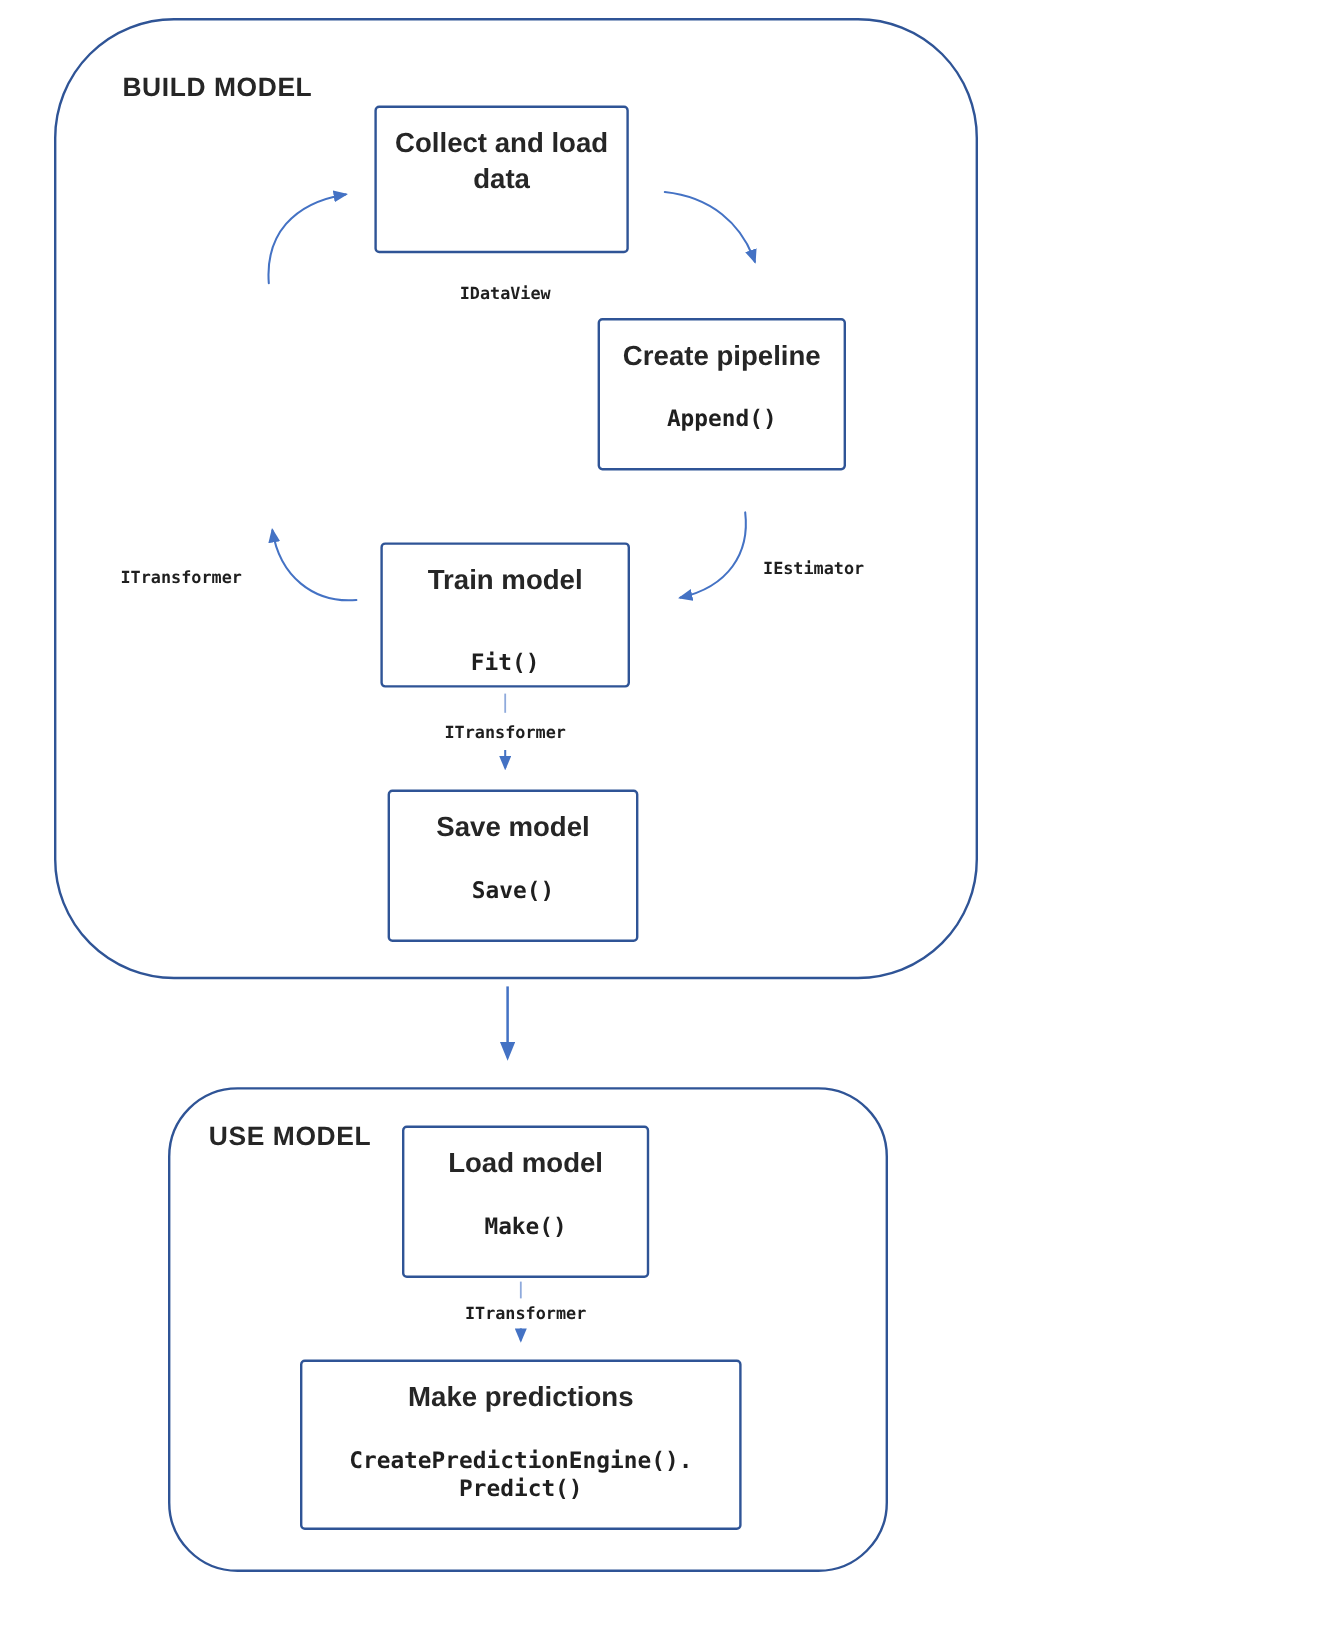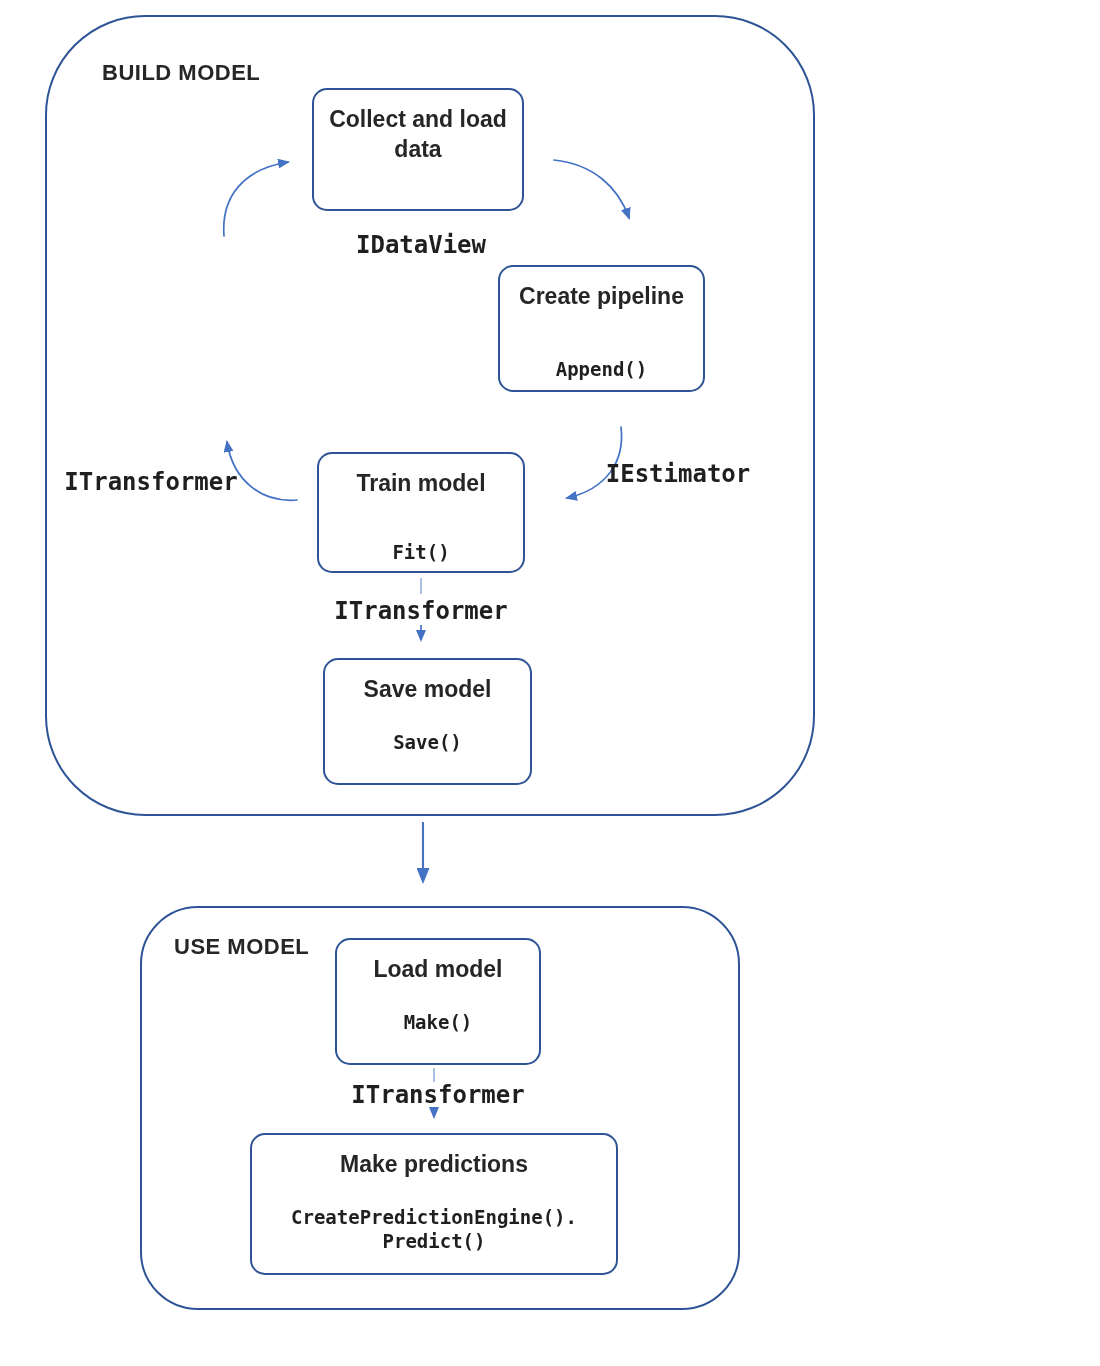--- a/index.html
+++ b/index.html
@@ -33,21 +33,21 @@
     font-size:22px;
     color:var(--text);
     letter-spacing:0.5px;
     white-space:nowrap;
   }
   .container-label.build{ left:102px; top:60px; }
   .container-label.use{ left:174px; top:934px; }
   .node{
     position:absolute;
     border:2px solid var(--node-border);
-    border-radius:15px;
+    border-radius:4px;
     background:var(--bg);
     box-sizing:border-box;
     display:flex;
     flex-direction:column;
     align-items:center;
   }
   .node-title{
     margin-top:14px;
     font-size:23px;
     line-height:30px;
@@ -59,30 +59,30 @@
     margin-top:26px;
     font-family:"DejaVu Sans Mono","Liberation Mono",monospace;
     font-size:19px;
     line-height:24px;
     color:var(--code-text);
     text-align:center;
     white-space:pre;
   }
   #node-collect { left:312px; top:88px;  width:212px; height:123px; }
   #node-improve { left:140px; top:264px; width:212px; height:125px; }
-  #node-pipeline{ left:498px; top:265px; width:207px; height:127px;gap:20px; }
+  #node-pipeline{ left:498px; top:265px; width:207px; height:127px; }
   #node-train   { left:317px; top:452px; width:208px; height:121px;gap:16px; }
   #node-save    { left:323px; top:658px; width:209px; height:127px; }
   #node-load    { left:335px; top:938px; width:206px; height:127px; }
   #node-predict { left:250px; top:1133px; width:368px; height:142px; }
   .edge-label{
     position:absolute;
     transform:translate(-50%,-50%);
     font-family:"DejaVu Sans Mono","Liberation Mono",monospace;
-    font-size:24px;
+    font-size:14px;
     color:var(--code-text);
     white-space:nowrap;
   }
   #lbl-idataview         { left:421px; top:245px; }
   #lbl-iestimator        { left:678px; top:474px; }
   #lbl-itransformer-left { left:151px; top:482px; }
   #lbl-itransformer-mid  { left:421px; top:611px; }
   #lbl-itransformer-btm  { left:438px; top:1095px; }
   svg.arrows{ position:absolute; left:0; top:0; width:1100px; height:1366px; pointer-events:none; }
   svg.arrows .curve{ fill:none; stroke:var(--arrow); stroke-width:1.7px; stroke-linecap:round; }

